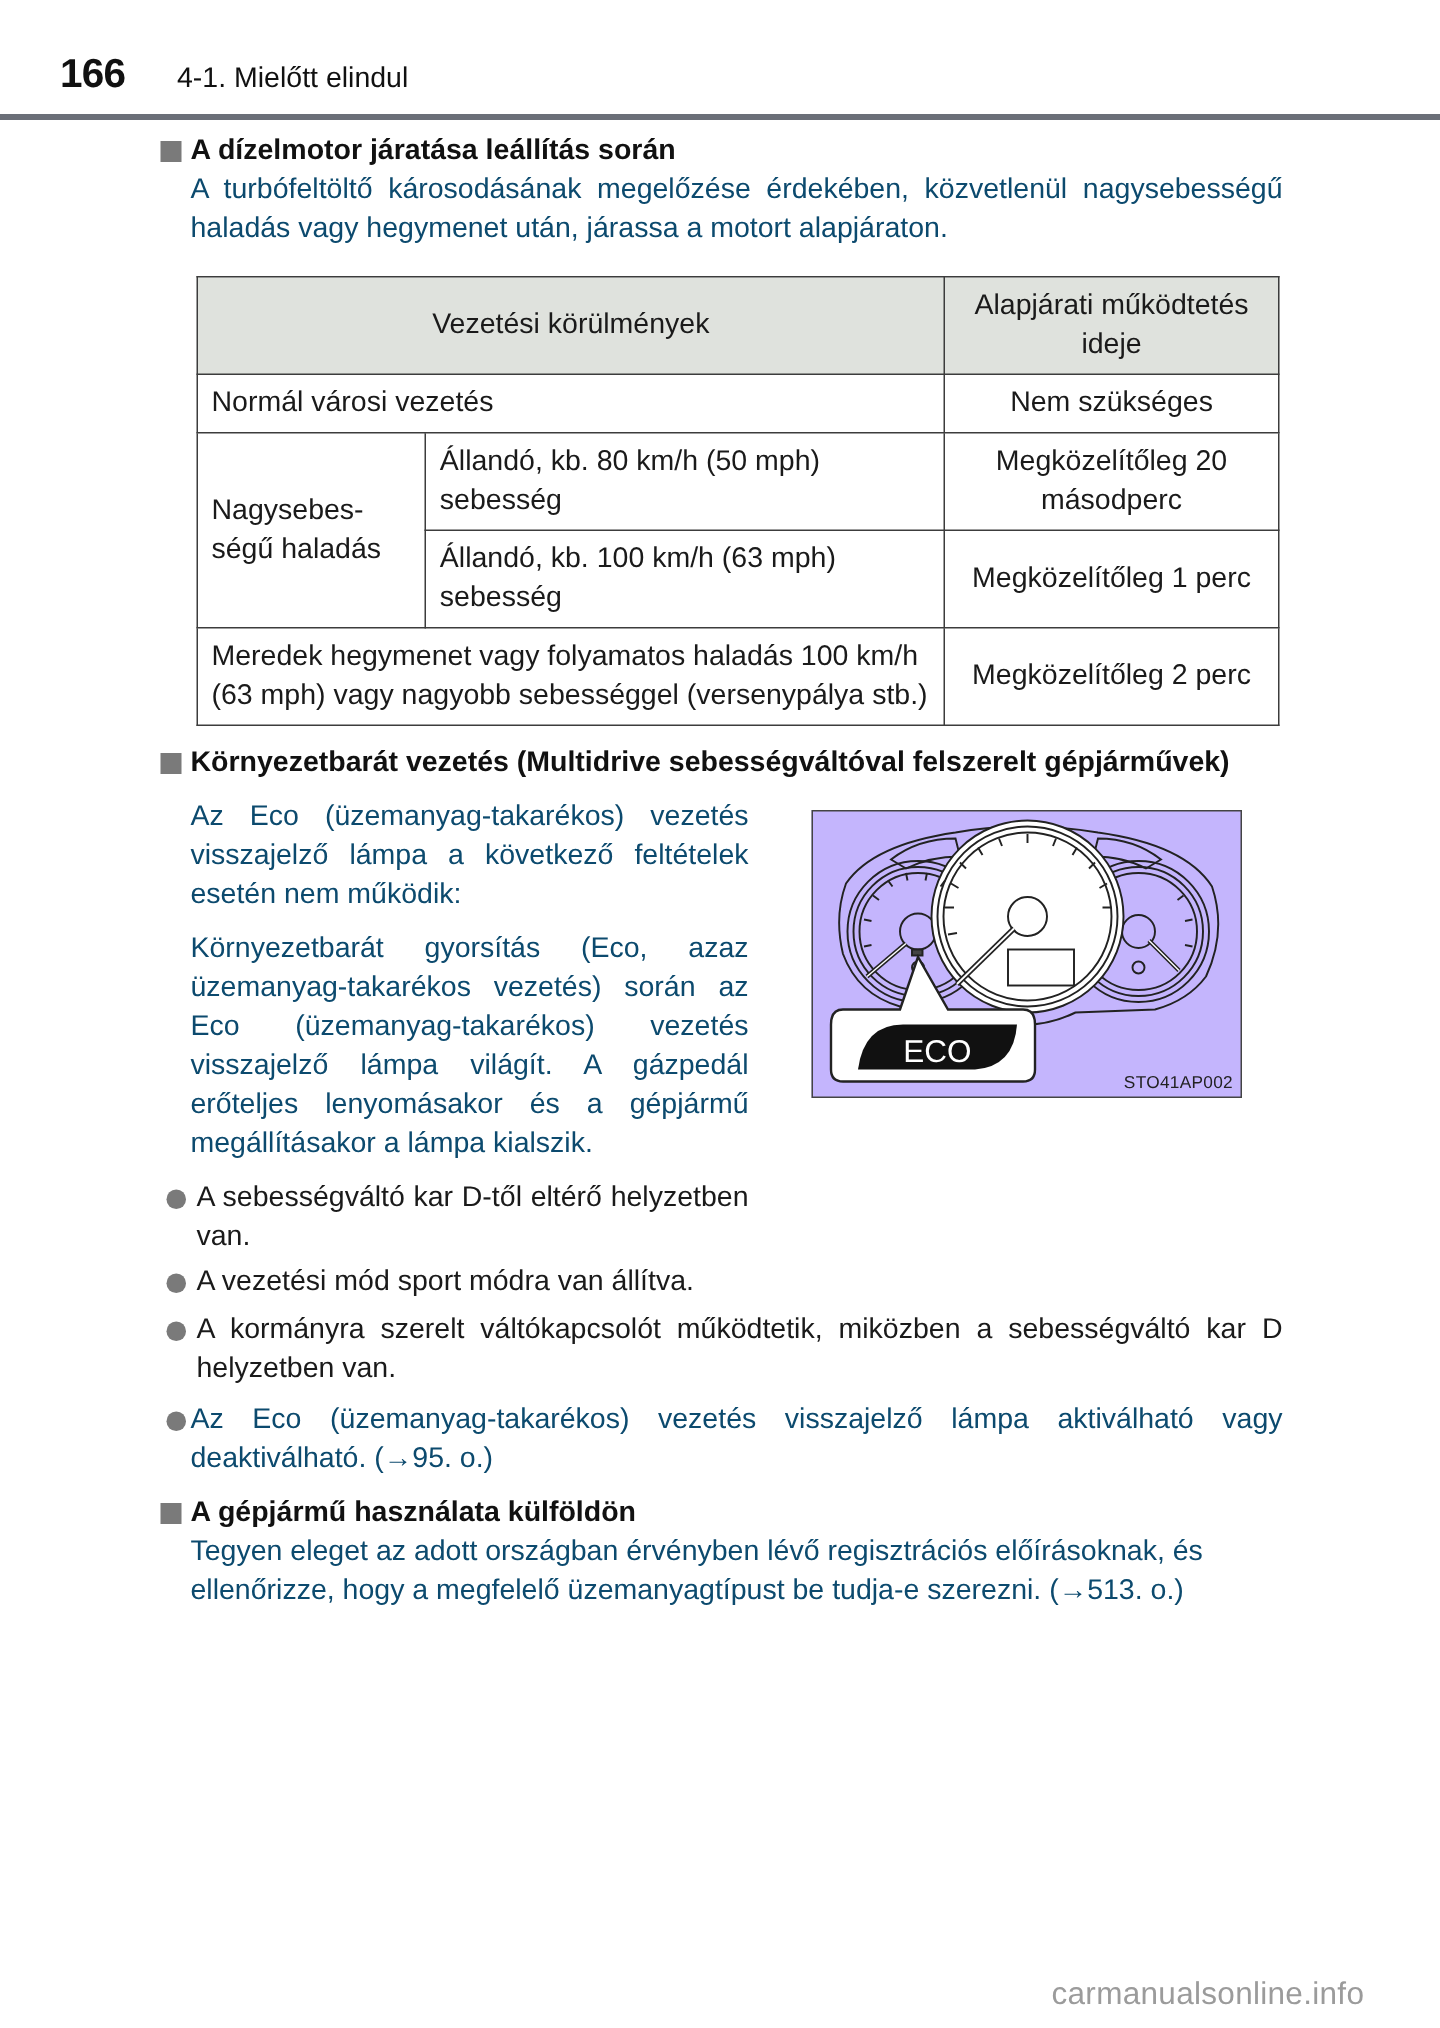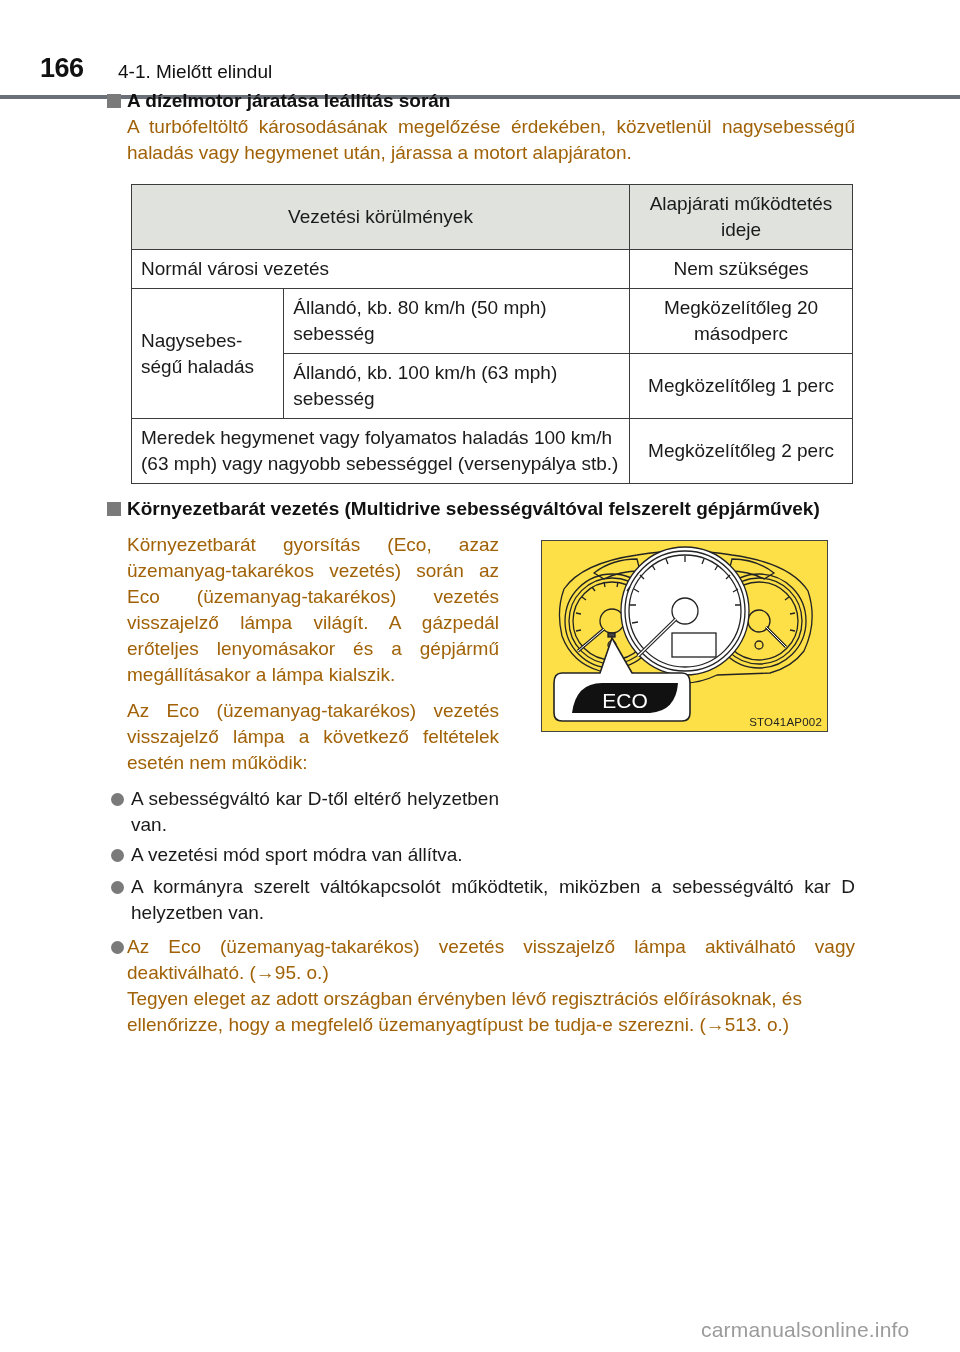--- a/index.html
+++ b/index.html
@@ -14,21 +14,20 @@
       overflow: hidden;
       font-family: "Liberation Sans", sans-serif;
       color: #1a1a1a;
     }
     .page-header {
       position: absolute;
       left: 0;
       top: 0;
       width: 813px;
       height: 78px;
-      margin-top: 19px;
     }
     .page-number {
       position: absolute;
       left: 40px;
       top: 34px;
       font-size: 27px;
       font-weight: bold;
       letter-spacing: -0.5px;
       color: #111;
     }
@@ -67,21 +66,21 @@
       top: 6px;
       width: 14px;
       height: 14px;
       background: #7a7a7a;
     }
     .para {
       font-size: 19px;
       line-height: 26px;
       padding-left: 20px;
       text-align: justify;
-      color: #a16207;
+      color: #0c4a6e;
     }
     .spec-table {
       border-collapse: collapse;
       margin-left: 24px;
       margin-top: 18px;
       width: 722px;
       font-size: 19px;
       line-height: 26px;
     }
     .spec-table th, .spec-table td {
@@ -126,21 +125,21 @@
       border-radius: 50%;
       background: #7a7a7a;
     }
     .figure {
       position: absolute;
       left: 434px;
       top: 8px;
       width: 285px;
       height: 190px;
       border: 1.5px solid #444;
-      background: #fde047;
+      background: #c4b5fd;
     }
     .figure svg { display: block; }
     .fig-code {
       position: absolute;
       right: 5px;
       bottom: 3px;
       font-size: 11.5px;
       color: #222;
       letter-spacing: 0.2px;
     }
@@ -201,22 +200,22 @@
   </tbody>
     </table>
 
   <div class="heading" style="margin-top:12px; text-align:justify;">
     <span class="sq"></span>
     <span>Környezetbarát vezetés (Multidrive sebességváltóval felszerelt gépjárművek)</span>
   </div>
 
   <div class="eco-block">
     <div class="eco-text">
+      <div class="para">Az Eco (üzemanyag-takarékos) vezetés visszajelző lámpa a következő feltételek esetén nem működik:</div>
       <div class="para">Környezetbarát gyorsítás (Eco, azaz üzemanyag-takarékos vezetés) során az Eco (üzemanyag-takarékos) vezetés visszajelző lámpa világít. A gázpedál erőteljes lenyomásakor és a gépjármű megállításakor a lámpa kialszik.</div>
-      <div class="para">Az Eco (üzemanyag-takarékos) vezetés visszajelző lámpa a következő feltételek esetén nem működik:</div>
       <div class="bullet">
         <span class="dot"></span>
         <span>A sebességváltó kar D-től eltérő helyzetben van.</span>
       </div>
       <div class="bullet">
         <span class="dot"></span>
         <span>A vezetési mód sport módra van állítva.</span>
       </div>
     </div>
 
@@ -271,16 +270,20 @@
 
   <div class="bullet" style="margin-top:6px">
     <span class="dot"></span>
     <span>A kormányra szerelt váltókapcsolót működtetik, miközben a sebességváltó kar D helyzetben van.</span>
   </div>
   <div class="bullet" style="margin-top:8px">
     <span class="dot"></span>
   </div>
   <div class="para" style="margin-top:8px">Az Eco (üzemanyag-takarékos) vezetés visszajelző lámpa aktiválható vagy deaktiválható. (→95. o.)</div>
 
+  <div class="heading" style="margin-top:10px">
+    <span class="sq"></span>
+    <span>A gépjármű használata külföldön</span>
+  </div>
   <div class="para" style="text-align:left">Tegyen eleget az adott országban érvényben lévő regisztrációs előírásoknak, és ellenőrizze, hogy a megfelelő üzemanyagtípust be tudja-e szerezni. (→513. o.)</div>
 </div>
 
 <div class="watermark">carmanualsonline.info</div>
 
 </body></html>

